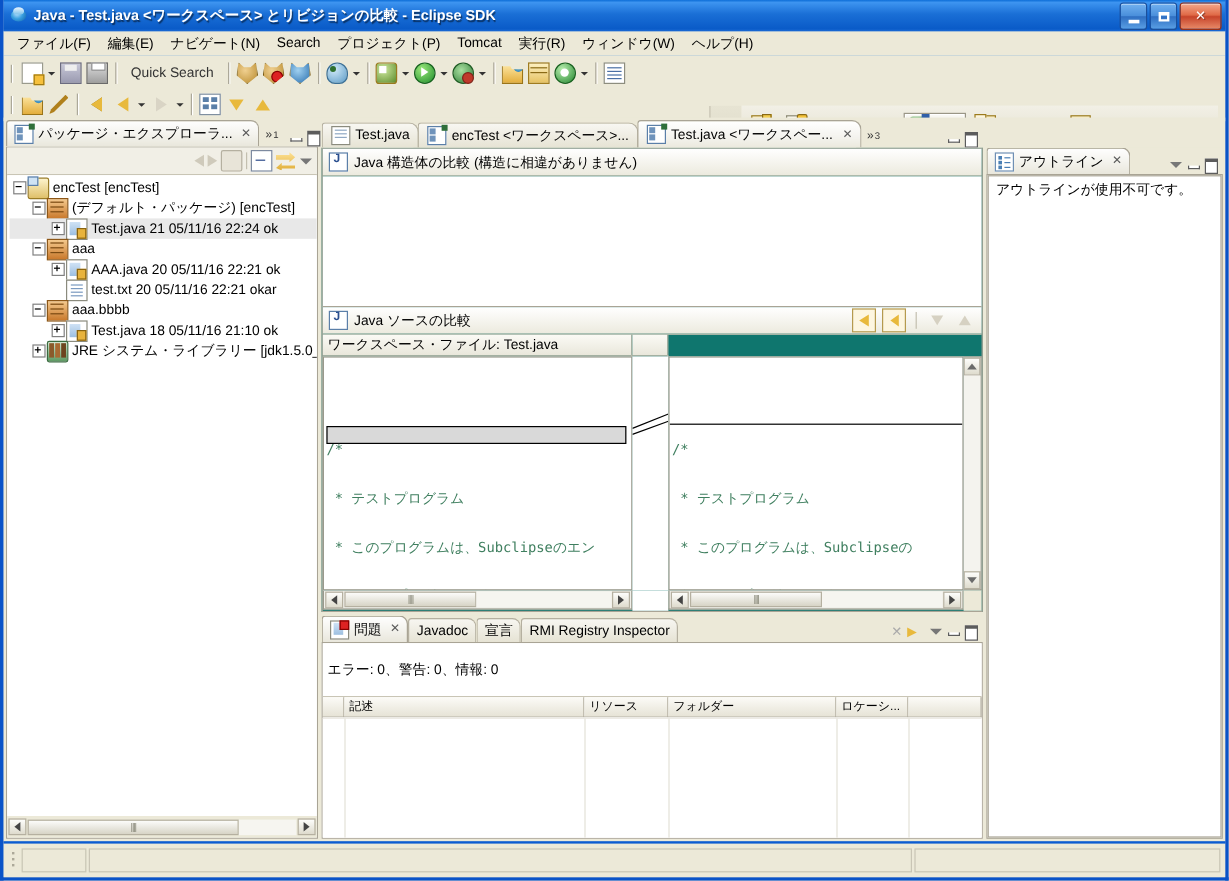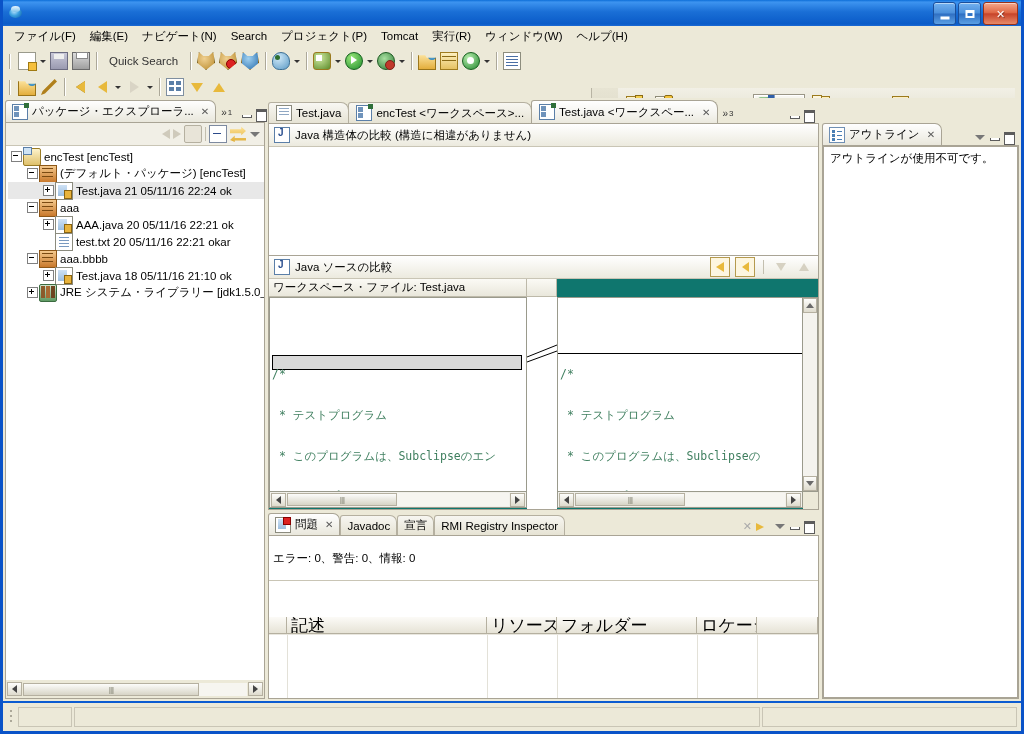--- a/index.html
+++ b/index.html
@@ -360,21 +360,21 @@
   }
   .sh-thumb i{font-style:normal;font-size:8px;color:#8a8a7a;letter-spacing:-1px;}
   .sh-track{flex:1;background:#f6f5f0;height:13px;}
 
   
   .prob{height:186px;flex:none;display:flex;flex-direction:column;}
   .prob-head{
     height:18px;display:flex;align-items:center;padding:13px 4px;flex:none;font-size:11.5px;
     background:#fff;border-bottom:1px solid #c9c5b5;
   }
-  .prob-cols{height:17px;display:flex;flex:none;font-size:17px;margin-top:36px;}
+  .prob-cols{height:17px;display:flex;flex:none;font-size:10px;}
   .pcol{
     background:linear-gradient(180deg,#fcfbf7,#e6e3d6);
     border:1px solid #b5b0a0;border-top:none;border-left:none;
     box-sizing:border-box;display:flex;align-items:center;padding:0 4px;overflow:hidden;white-space:nowrap;
   }
   .prob-body{flex:1;background:#fff;display:flex;}
   .prob-grid{flex:1;position:relative;background:#fff;}
   .prob-grid .vline{position:absolute;top:0;bottom:0;width:1px;background:#e3e1d8;}
   .prob-grid .hline{position:absolute;left:0;right:0;height:1px;background:#e9e7df;}
 
@@ -399,20 +399,21 @@
     height:18px;display:flex;align-items:center;background:#ece9d8;flex:none;
   }
 </style>
 </head>
 <body>
 
 <div class="win">
 
   <div class="titlebar">
     <div class="title-icon"></div>
+    <div class="title-text">Java - Test.java &lt;ワークスペース&gt; とリビジョンの比較 - Eclipse SDK</div>
     <div class="win-btns">
       <div class="wb min">
           <span class="g"></span>
         </div>
       <div class="wb max">
           <span class="g"></span>
         </div>
       <div class="wb close">
           <span class="g">✕</span>
         </div>

